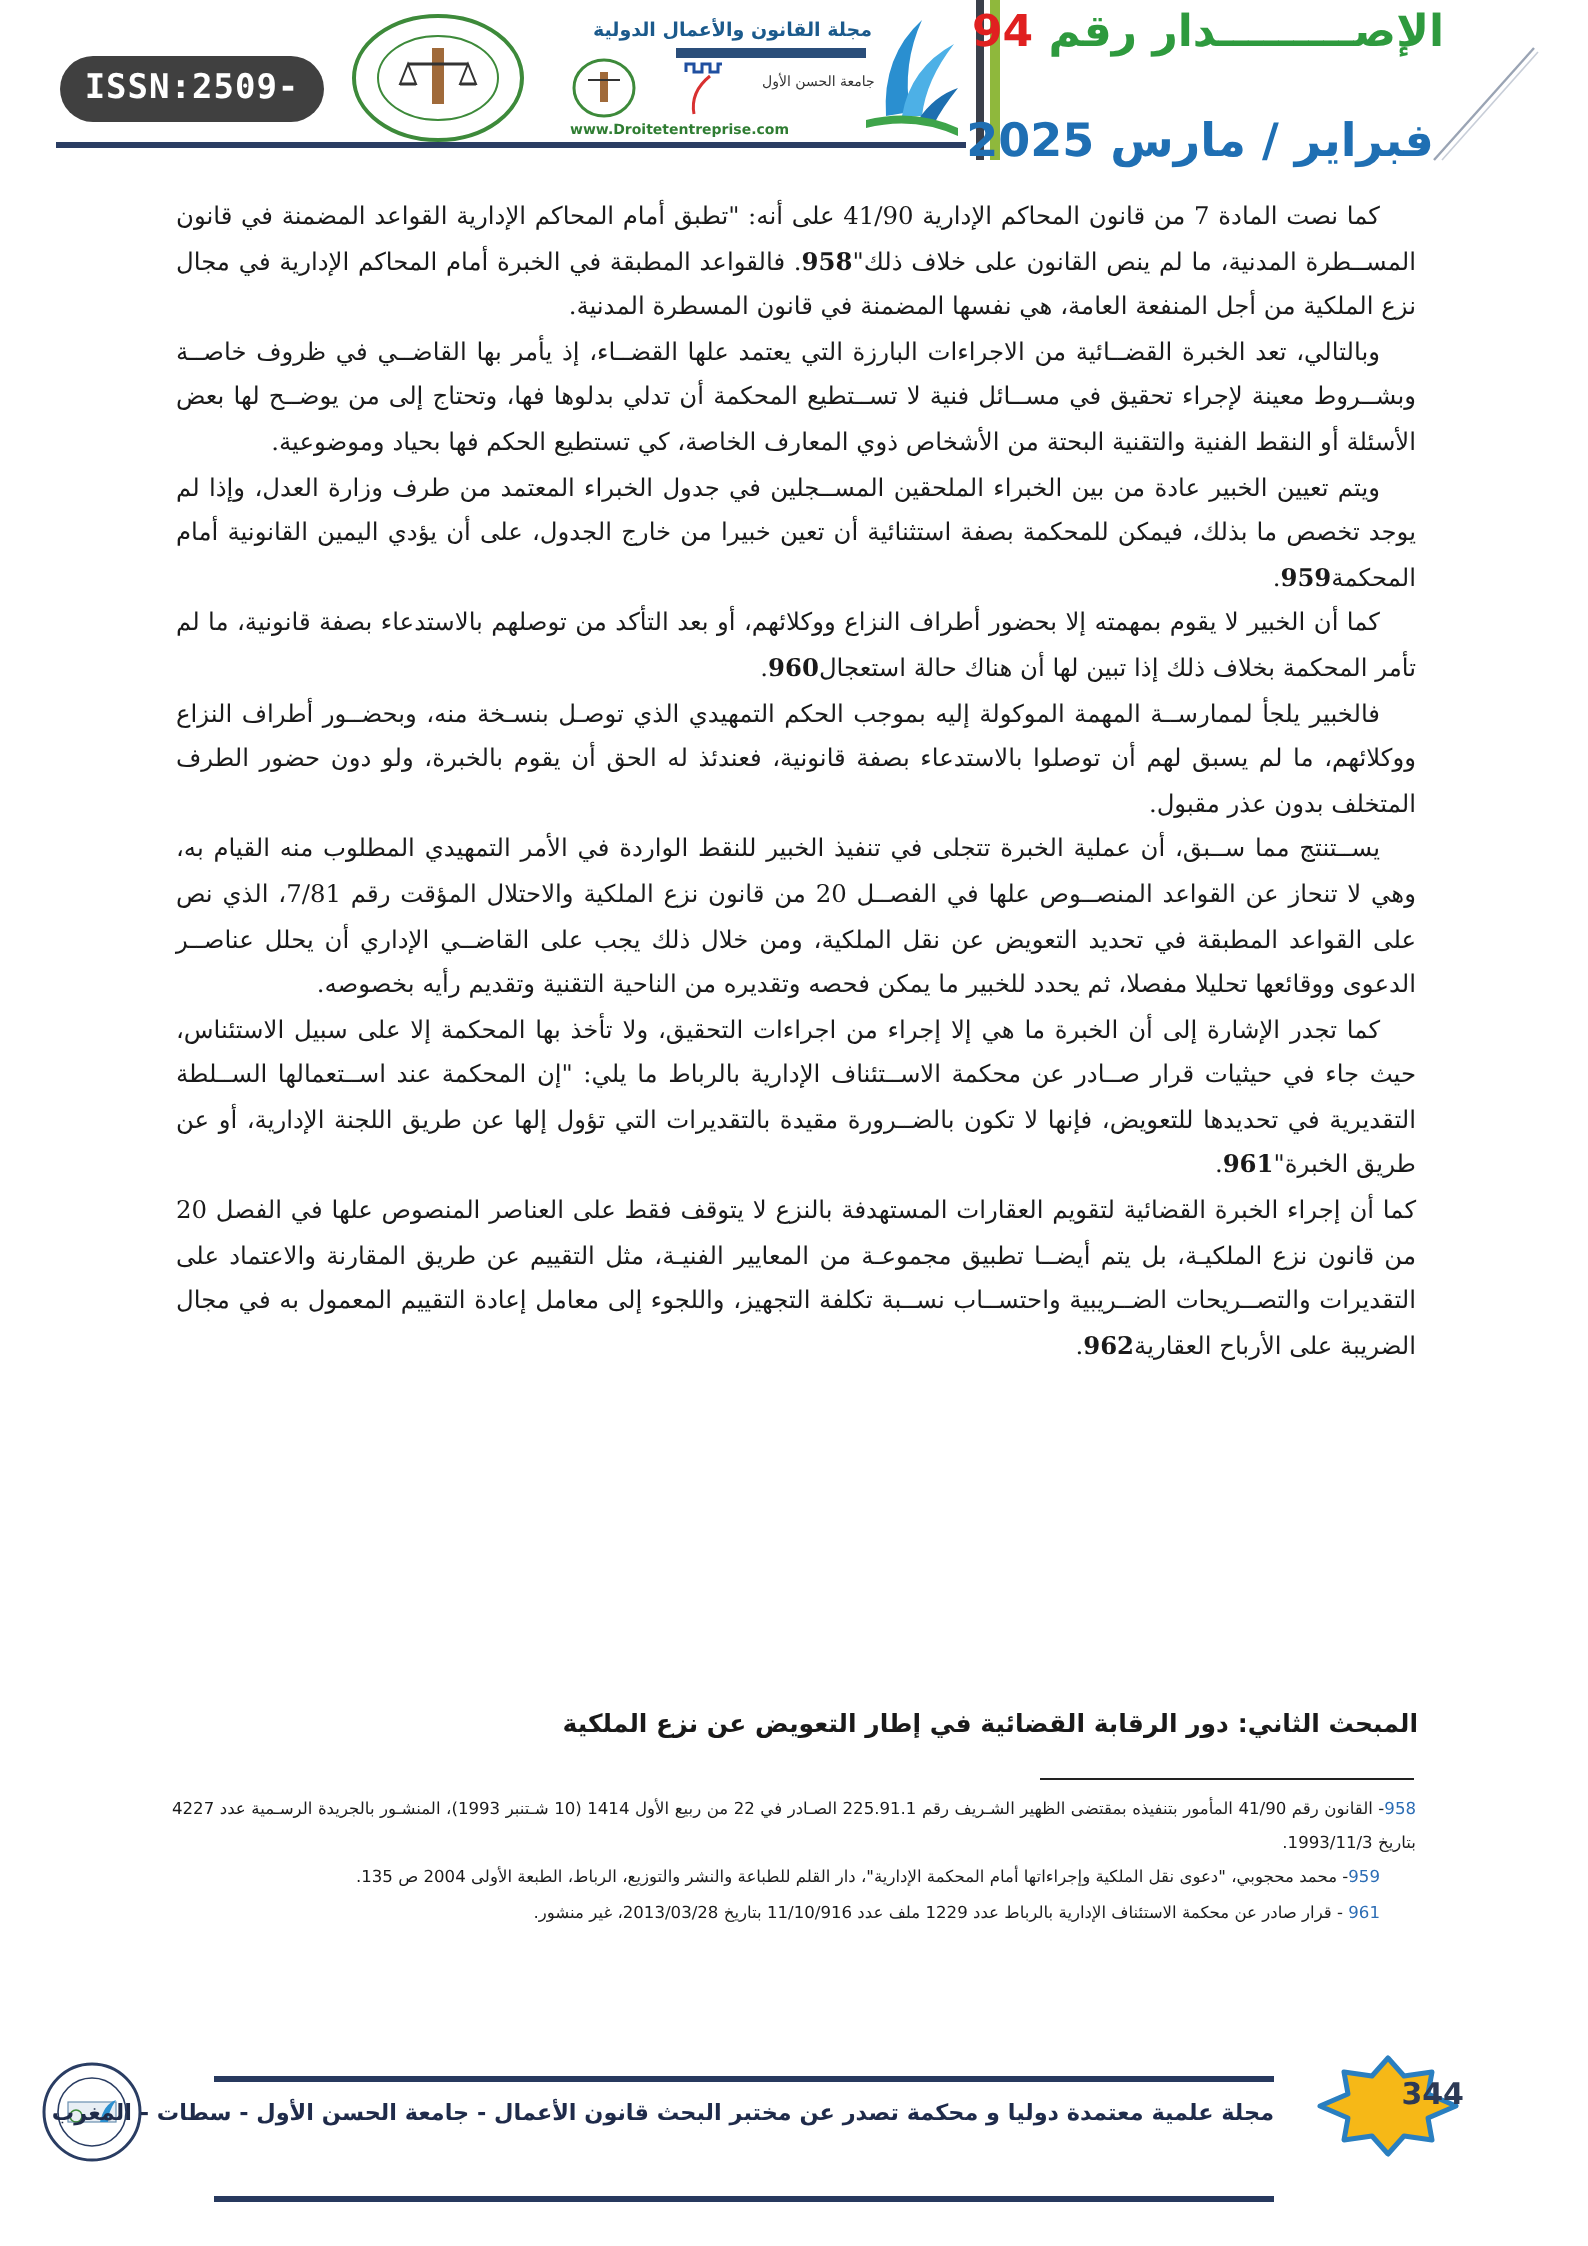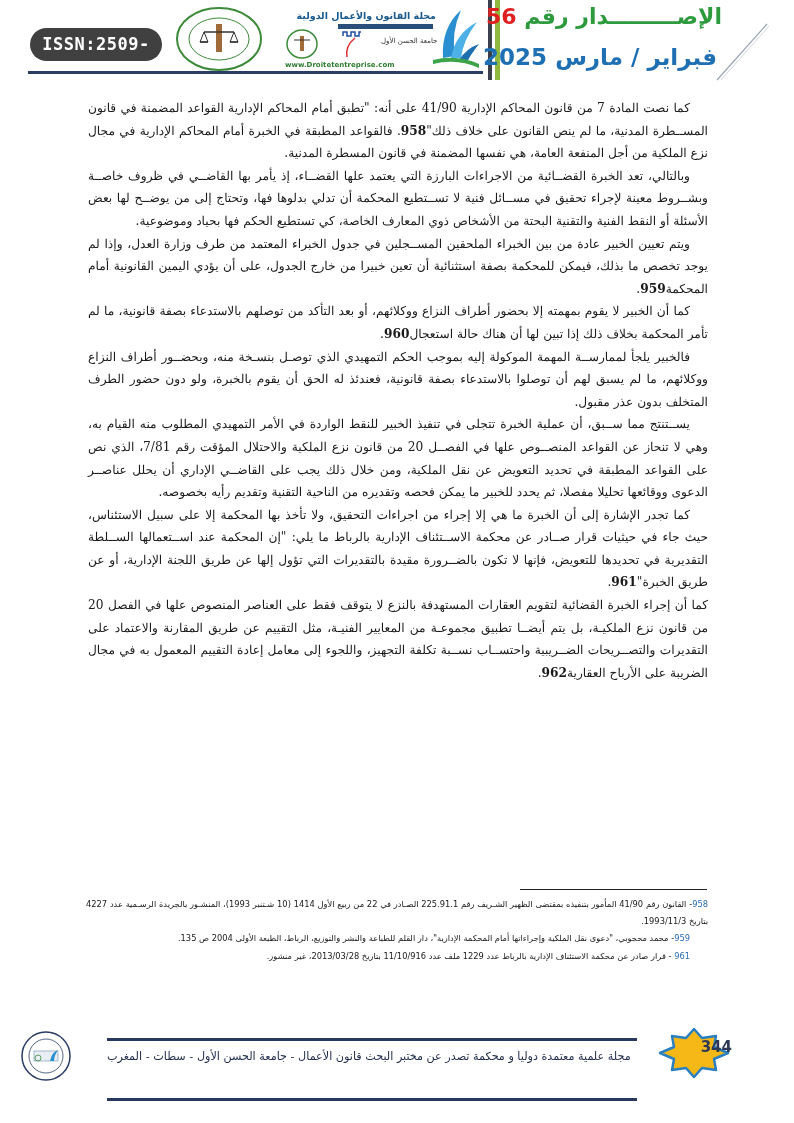--- a/index.html
+++ b/index.html
@@ -18,21 +18,21 @@
   .journal-logo .jband { position:absolute; right:45px; top:16px; width:95px; height:5px; background:#2a4e7a; }
   .journal-logo .jurl { position:absolute; left:2px; top:53px; font-size:7px; color:#2f7d32; font-weight:bold; }
   .journal-logo .juni { position:absolute; left:98px; top:29px; font-size:7px; color:#333; direction:rtl; }
   .header-rule { position:absolute; left:28px; top:71px; width:455px; height:3px; background:#2a3d63; }
   .divider-bars { position:absolute; left:488px; top:0; width:14px; height:80px; }
   .divider-bars .b1 { position:absolute; left:0; top:0; width:4px; height:80px; background:#3a3f4a; }
   .divider-bars .b2 { position:absolute; left:7px; top:0; width:5px; height:80px; background:#8fb83c; }
   .issue-line { position:absolute; left:512px; top:4px; width:210px; height:34px; direction:rtl; text-align:right;
                 font-size:22px; font-weight:bold; color:#2e9a3e; white-space:nowrap; }
   .issue-num { color:#e02020; }
-  .date-line { position:absolute; left:505px; top:44px; width:212px; height:34px; direction:rtl; text-align:right;
+  .date-line { position:absolute; left:505px; top:58px; width:212px; height:34px; direction:rtl; text-align:right;
                font-size:23px; font-weight:bold; color:#1f6fb3; white-space:nowrap; }
   .slash-deco { position:absolute; left:715px; top:20px; width:55px; height:62px; }
 
   
   .content { position:absolute; left:88px; top:97px; width:620px; direction:rtl; text-align:justify;
              font-family:"DejaVu Serif", serif; font-size:12.2px; line-height:22.6px; color:#1a1a1a; }
   .content p { margin:0 0 0 0; }
   .content p.ind { text-indent:18px; }
   .fn { font-weight:bold; }
 
@@ -42,22 +42,22 @@
 
   .footnotes { position:absolute; left:86px; top:896px; width:622px; direction:rtl; text-align:justify;
                font-family:"DejaVu Sans", sans-serif; font-size:8.3px; line-height:17.2px; color:#1a1a1a; }
   .footnotes .note { margin:0; }
   .footnotes .note.ind { padding-right:18px; }
   .footnotes .num { color:#2c6db5; }
 
   
   .footer-rule-top { position:absolute; left:107px; top:1038px; width:530px; height:3px; background:#27395e; }
   .footer-rule-bot { position:absolute; left:107px; top:1098px; width:530px; height:3px; background:#27395e; }
-  .footer-line1 { position:absolute; left:107px; top:1050px; width:530px; direction:rtl; text-align:left;
-                  font-family:"DejaVu Sans", sans-serif; font-size:11.2px; font-weight:normal; color:#1f2b4a; white-space:nowrap; }
+  .footer-line1 { position:absolute; left:107px; top:1050px; width:530px; direction:rtl; text-align:center;
+                  font-family:"DejaVu Sans", sans-serif; font-size:11.2px; font-weight:bold; color:#1f2b4a; white-space:nowrap; }
   .footer-line2 { position:absolute; left:107px; top:1075px; width:530px; direction:rtl; text-align:right;
                   font-family:"DejaVu Sans", sans-serif; font-size:11.2px; font-weight:bold; color:#1f2b4a; white-space:nowrap; }
   .page-star { position:absolute; left:656px; top:1027px; width:76px; height:52px; }
   .page-num { position:absolute; left:656px; top:1038px; width:76px; text-align:right; font-family:"DejaVu Sans", sans-serif;
               font-weight:bold; font-size:15px; color:#2d3a55; }
   .footer-seal { position:absolute; left:20px; top:1030px; width:52px; height:52px; }
 </style>
 </head>
 <body>
 
@@ -100,40 +100,41 @@
     </div>
 
     <div class="header-rule"></div>
     <div class="divider-bars">
         <div class="b1"></div>
         <div class="b2"></div>
       </div>
 
     <div class="issue-line">
       <span>الإصـــــــــدار رقم</span>
-      <span class="issue-num">56</span>
+      <span class="issue-num">94</span>
     </div>
     <div class="date-line">فبراير / مارس 2025</div>
     <svg class="slash-deco" viewBox="0 0 55 62">
       <line x1="2" y1="60" x2="52" y2="4" stroke="#9aa4b4" stroke-width="1.2"></line>
       <line x1="6" y1="60" x2="54" y2="6" stroke="#c8ced8" stroke-width="0.8"></line>
     </svg>
   </div>
 
   <div class="content">
     <p class="ind"><span>كما نصت المادة 7 من قانون المحاكم الإدارية 41/90 على أنه: "تطبق أمام المحاكم الإدارية القواعد المضمنة في قانون المســطرة المدنية، ما لم ينص القانون على خلاف ذلك"</span><span class="fn">958</span><span>. فالقواعد المطبقة في الخبرة أمام المحاكم الإدارية في مجال نزع الملكية من أجل المنفعة العامة، هي نفسها المضمنة في قانون المسطرة المدنية.</span></p>
     <p class="ind"><span>وبالتالي، تعد الخبرة القضــائية من الاجراءات البارزة التي يعتمد علها القضــاء، إذ يأمر بها القاضــي في ظروف خاصــة وبشــروط معينة لإجراء تحقيق في مســائل فنية لا تســتطيع المحكمة أن تدلي بدلوها فها، وتحتاج إلى من يوضــح لها بعض الأسئلة أو النقط الفنية والتقنية البحتة من الأشخاص ذوي المعارف الخاصة، كي تستطيع الحكم فها بحياد وموضوعية.</span></p>
     <p class="ind"><span>ويتم تعيين الخبير عادة من بين الخبراء الملحقين المســجلين في جدول الخبراء المعتمد من طرف وزارة العدل، وإذا لم يوجد تخصص ما بذلك، فيمكن للمحكمة بصفة استثنائية أن تعين خبيرا من خارج الجدول، على أن يؤدي اليمين القانونية أمام المحكمة</span><span class="fn">959</span><span>.</span></p>
     <p class="ind"><span>كما أن الخبير لا يقوم بمهمته إلا بحضور أطراف النزاع ووكلائهم، أو بعد التأكد من توصلهم بالاستدعاء بصفة قانونية، ما لم تأمر المحكمة بخلاف ذلك إذا تبين لها أن هناك حالة استعجال</span><span class="fn">960</span><span>.</span></p>
     <p class="ind"><span>فالخبير يلجأ لممارســة المهمة الموكولة إليه بموجب الحكم التمهيدي الذي توصـل بنسـخة منه، وبحضــور أطراف النزاع ووكلائهم، ما لم يسبق لهم أن توصلوا بالاستدعاء بصفة قانونية، فعندئذ له الحق أن يقوم بالخبرة، ولو دون حضور الطرف المتخلف بدون عذر مقبول.</span></p>
     <p class="ind"><span>يســتنتج مما ســبق، أن عملية الخبرة تتجلى في تنفيذ الخبير للنقط الواردة في الأمر التمهيدي المطلوب منه القيام به، وهي لا تنحاز عن القواعد المنصــوص علها في الفصــل 20 من قانون نزع الملكية والاحتلال المؤقت رقم 7/81، الذي نص على القواعد المطبقة في تحديد التعويض عن نقل الملكية، ومن خلال ذلك يجب على القاضــي الإداري أن يحلل عناصــر الدعوى ووقائعها تحليلا مفصلا، ثم يحدد للخبير ما يمكن فحصه وتقديره من الناحية التقنية وتقديم رأيه بخصوصه.</span></p>
     <p class="ind"><span>كما تجدر الإشارة إلى أن الخبرة ما هي إلا إجراء من اجراءات التحقيق، ولا تأخذ بها المحكمة إلا على سبيل الاستئناس، حيث جاء في حيثيات قرار صــادر عن محكمة الاســتئناف الإدارية بالرباط ما يلي: "إن المحكمة عند اســتعمالها الســلطة التقديرية في تحديدها للتعويض، فإنها لا تكون بالضــرورة مقيدة بالتقديرات التي تؤول إلها عن طريق اللجنة الإدارية، أو عن طريق الخبرة"</span><span class="fn">961</span><span>.</span></p>
     <p><span>كما أن إجراء الخبرة القضائية لتقويم العقارات المستهدفة بالنزع لا يتوقف فقط على العناصر المنصوص علها في الفصل 20 من قانون نزع الملكيـة، بل يتم أيضــا تطبيق مجموعـة من المعايير الفنيـة، مثل التقييم عن طريق المقارنة والاعتماد على التقديرات والتصــريحات الضــريبية واحتســاب نســبة تكلفة التجهيز، واللجوء إلى معامل إعادة التقييم المعمول به في مجال الضريبة على الأرباح العقارية</span><span class="fn">962</span><span>.</span></p>
   </div>
 
+  <div class="section-heading">المبحث الثاني: دور الرقابة القضائية في إطار التعويض عن نزع الملكية</div>
   <div class="fn-rule"></div>
 
   <div class="footnotes">
     <p class="note"><span class="num">958</span><span>- القانون رقم 41/90 المأمور بتنفيذه بمقتضى الظهير الشـريف رقم 225.91.1 الصـادر في 22 من ربيع الأول 1414 (10 شـتنبر 1993)، المنشـور بالجريدة الرسـمية عدد 4227 بتاريخ 1993/11/3.</span></p>
     <p class="note ind"><span class="num">959</span><span>- محمد محجوبي، "دعوى نقل الملكية وإجراءاتها أمام المحكمة الإدارية"، دار القلم للطباعة والنشر والتوزيع، الرباط، الطبعة الأولى 2004 ص 135.</span></p>
     <p class="note ind"><span class="num">961</span><span> - قرار صادر عن محكمة الاستئناف الإدارية بالرباط عدد 1229 ملف عدد 11/10/916 بتاريخ 2013/03/28، غير منشور.</span></p>
   </div>
 
   <svg class="footer-seal" viewBox="0 0 52 52">
     <circle cx="26" cy="26" r="24" fill="#fff" stroke="#2a3d63" stroke-width="1.5"></circle>

